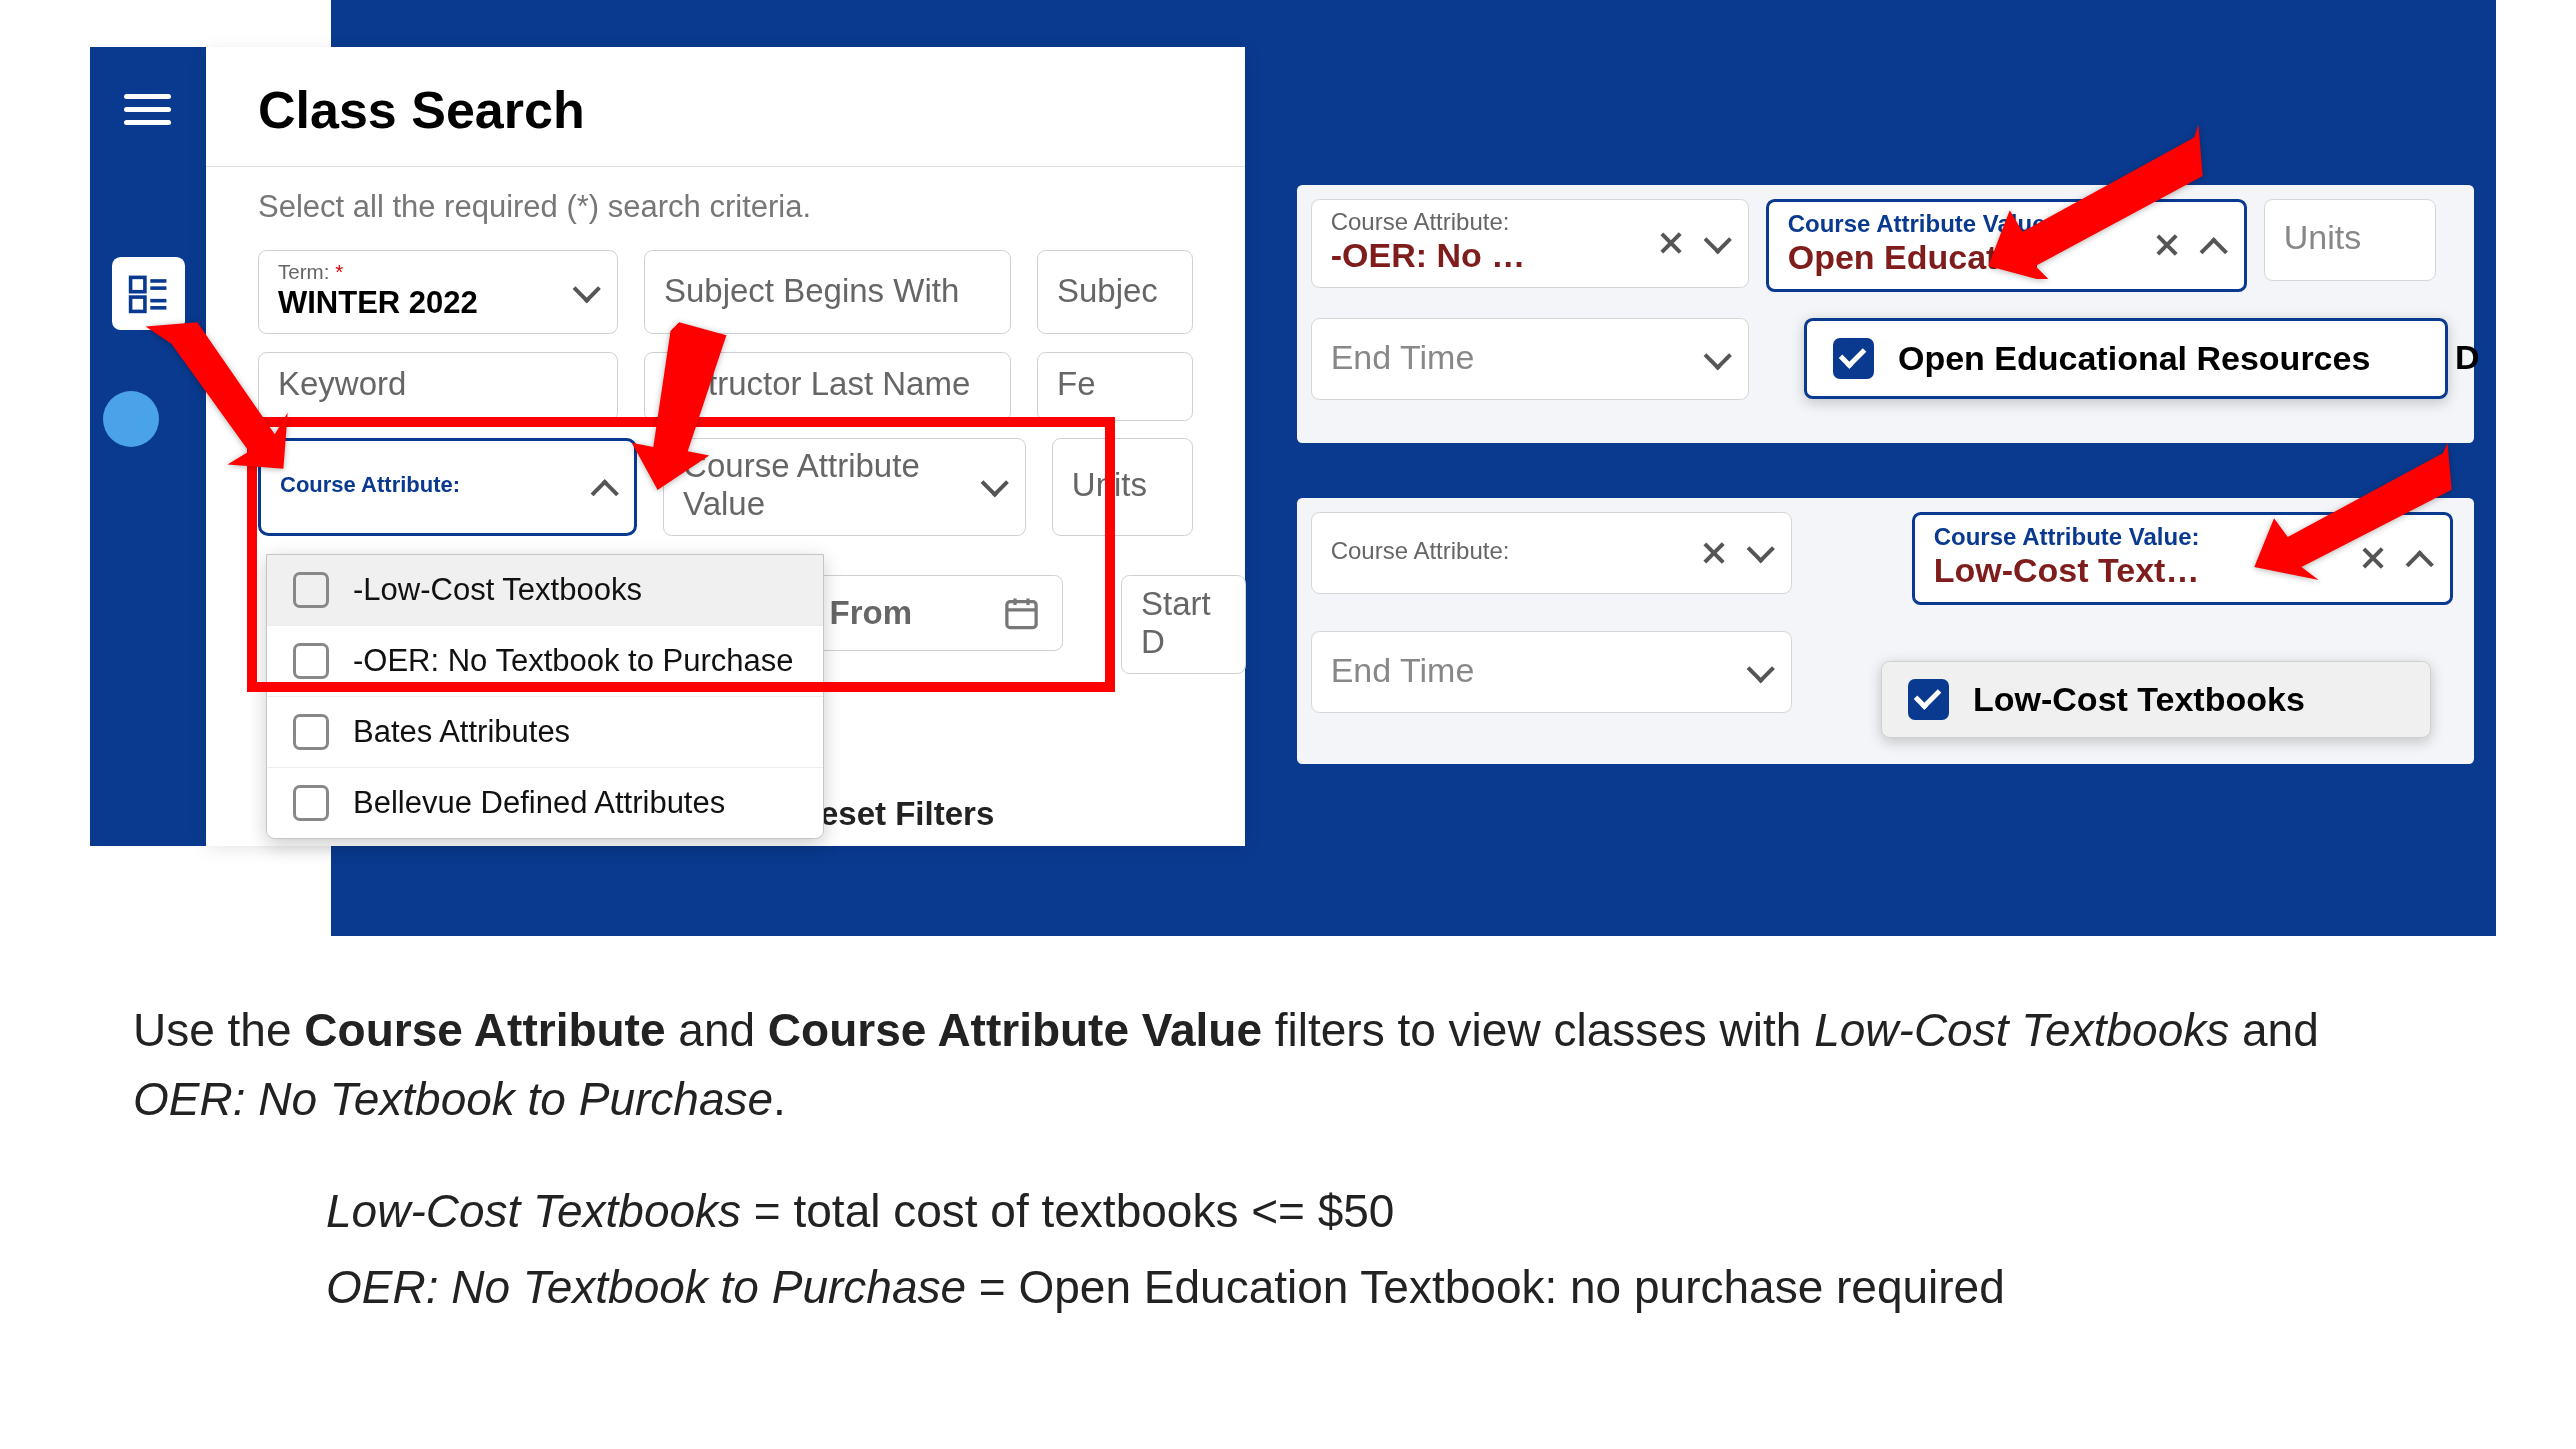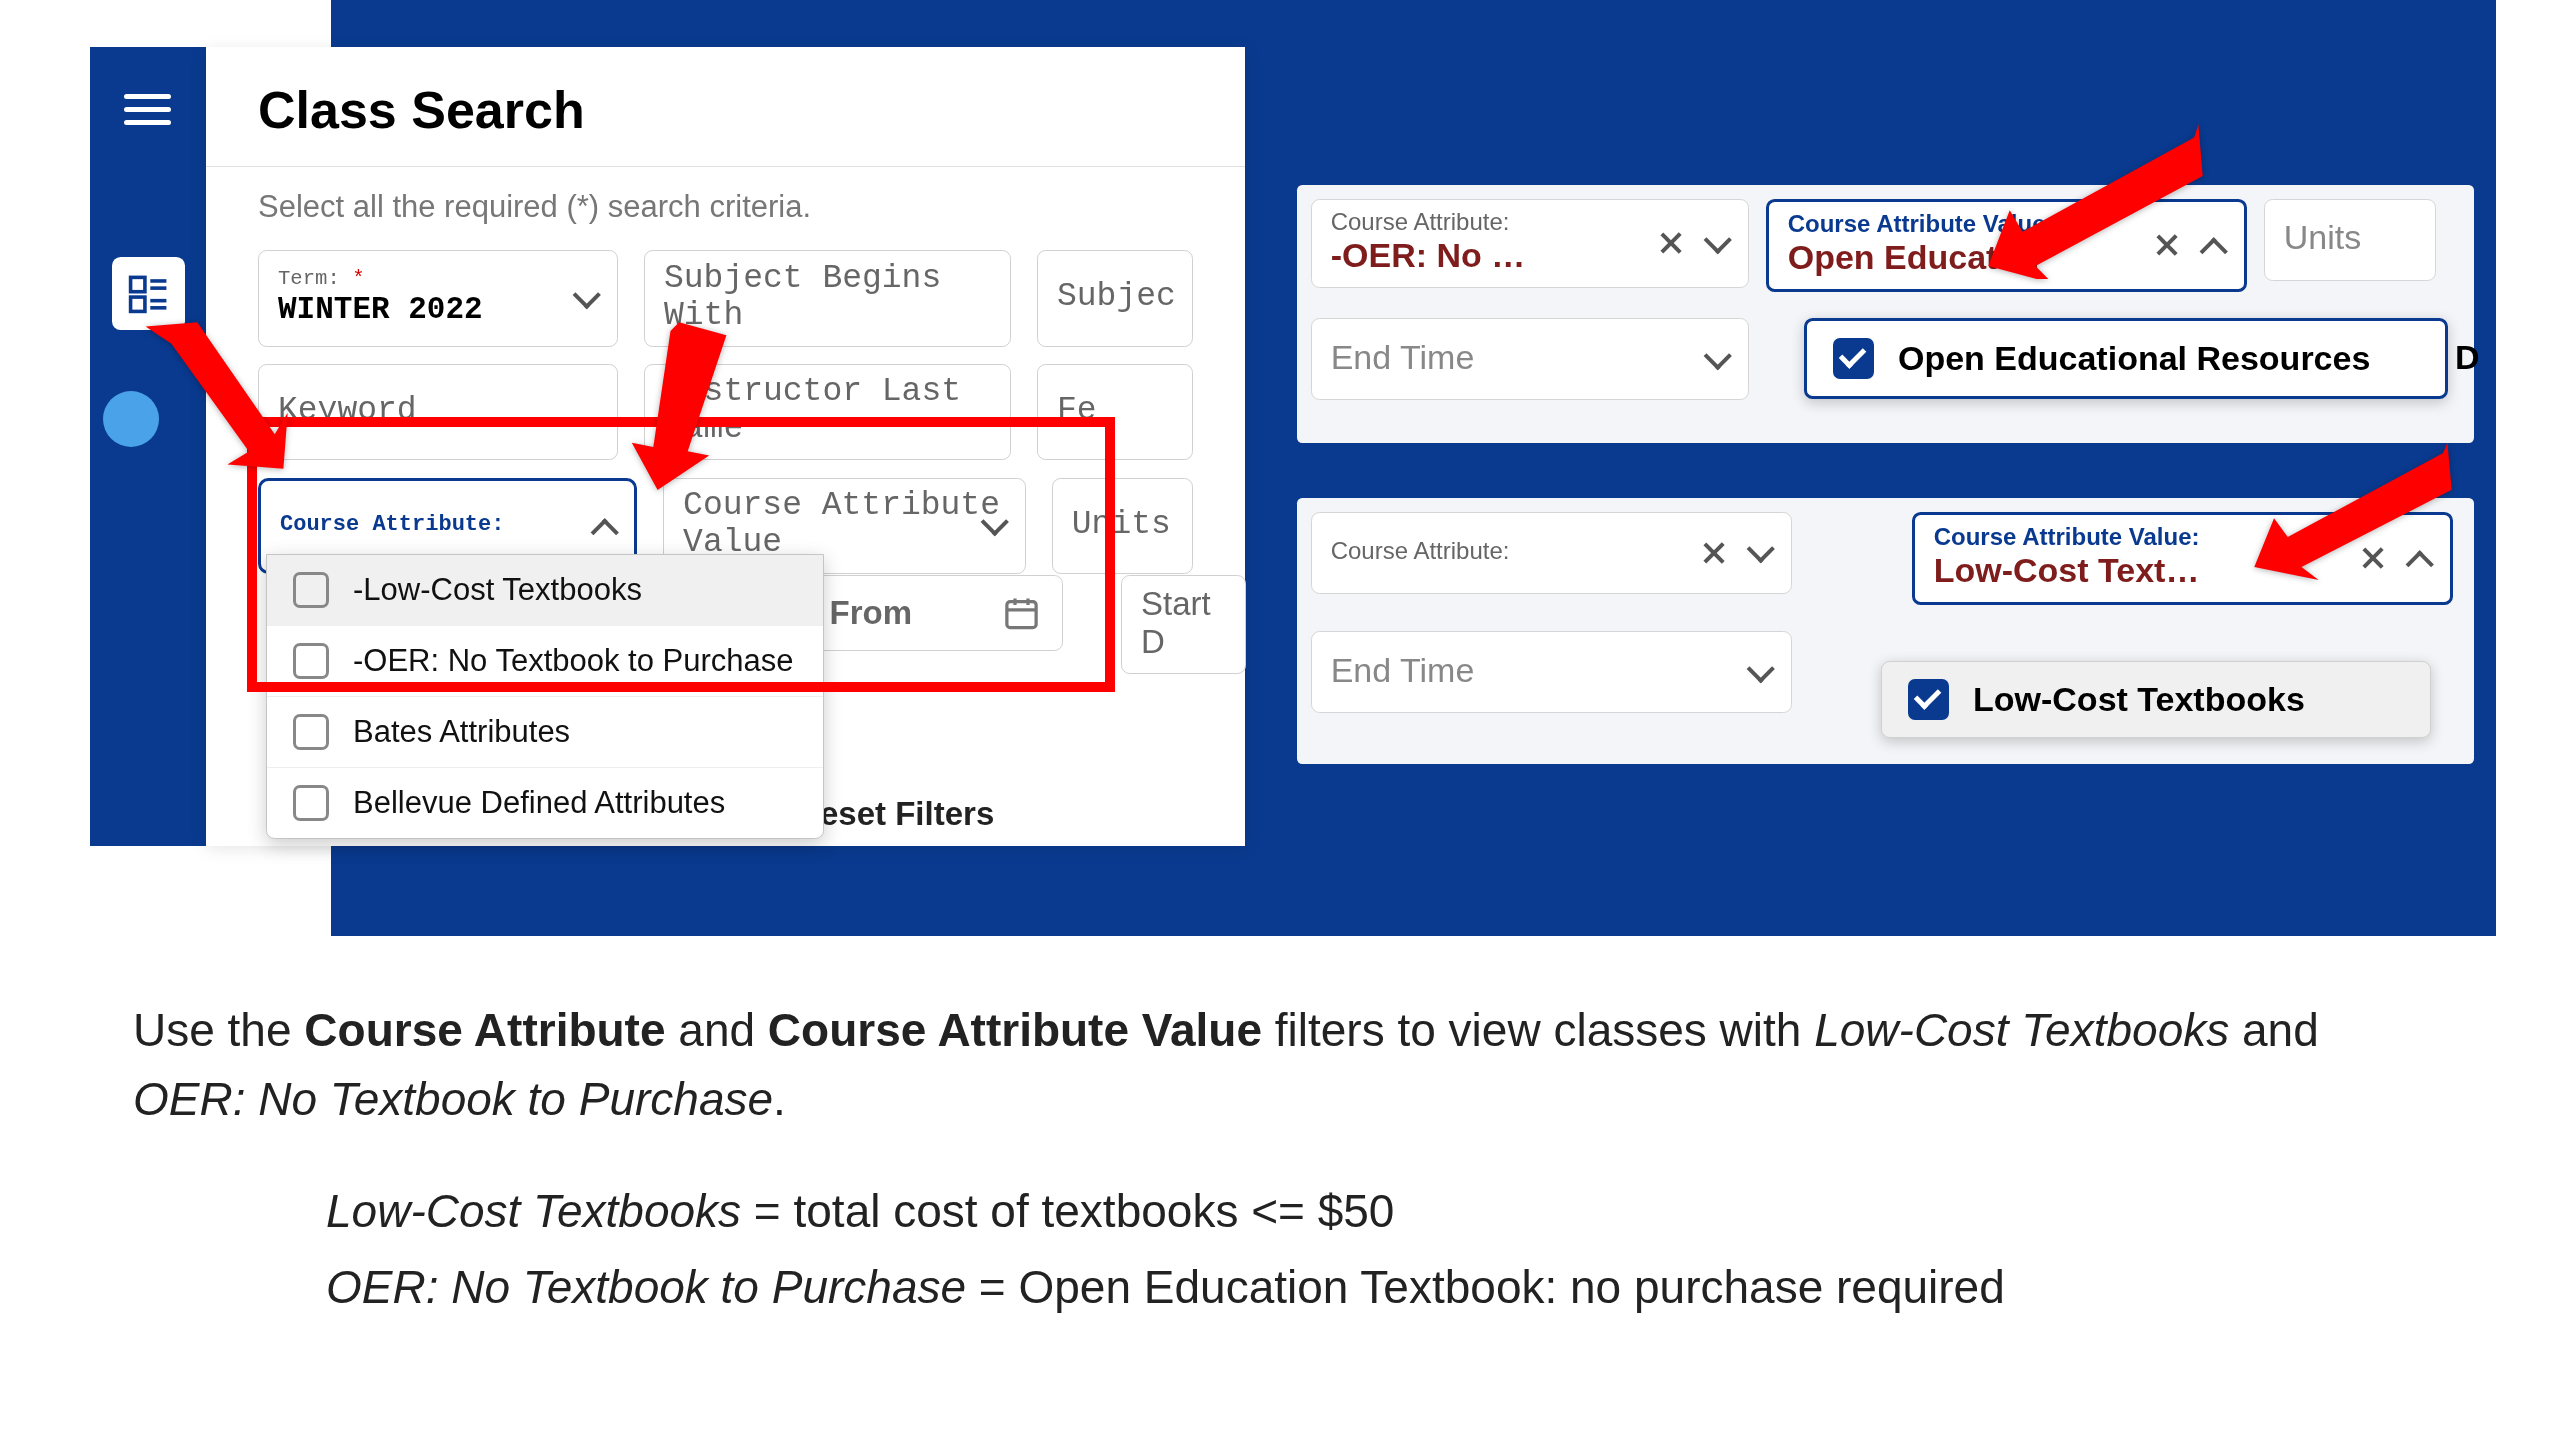--- a/index.html
+++ b/index.html
@@ -61,21 +61,20 @@
     .main-hr { border: none; border-top: 1.7px solid #e0e0e0; margin: 0; }
     .criteria-label {
       color: #777;
       font-size: 31px;
       padding: 21.5px 52px 17px;
     }
     .filter-row {
       display: flex;
       gap: 26px;
       padding: 8.6px 52px;
-      font-family: Liberation Mono, monospace;
     }
     .filter-box {
       background: #fff;
       border: 1.7px solid #d0d0d0;
       border-radius: 8.6px;
       padding: 8.6px 19px 12px;
       position: relative;
       min-height: 69px;
       display: flex; flex-direction: column; justify-content: center;
     }

